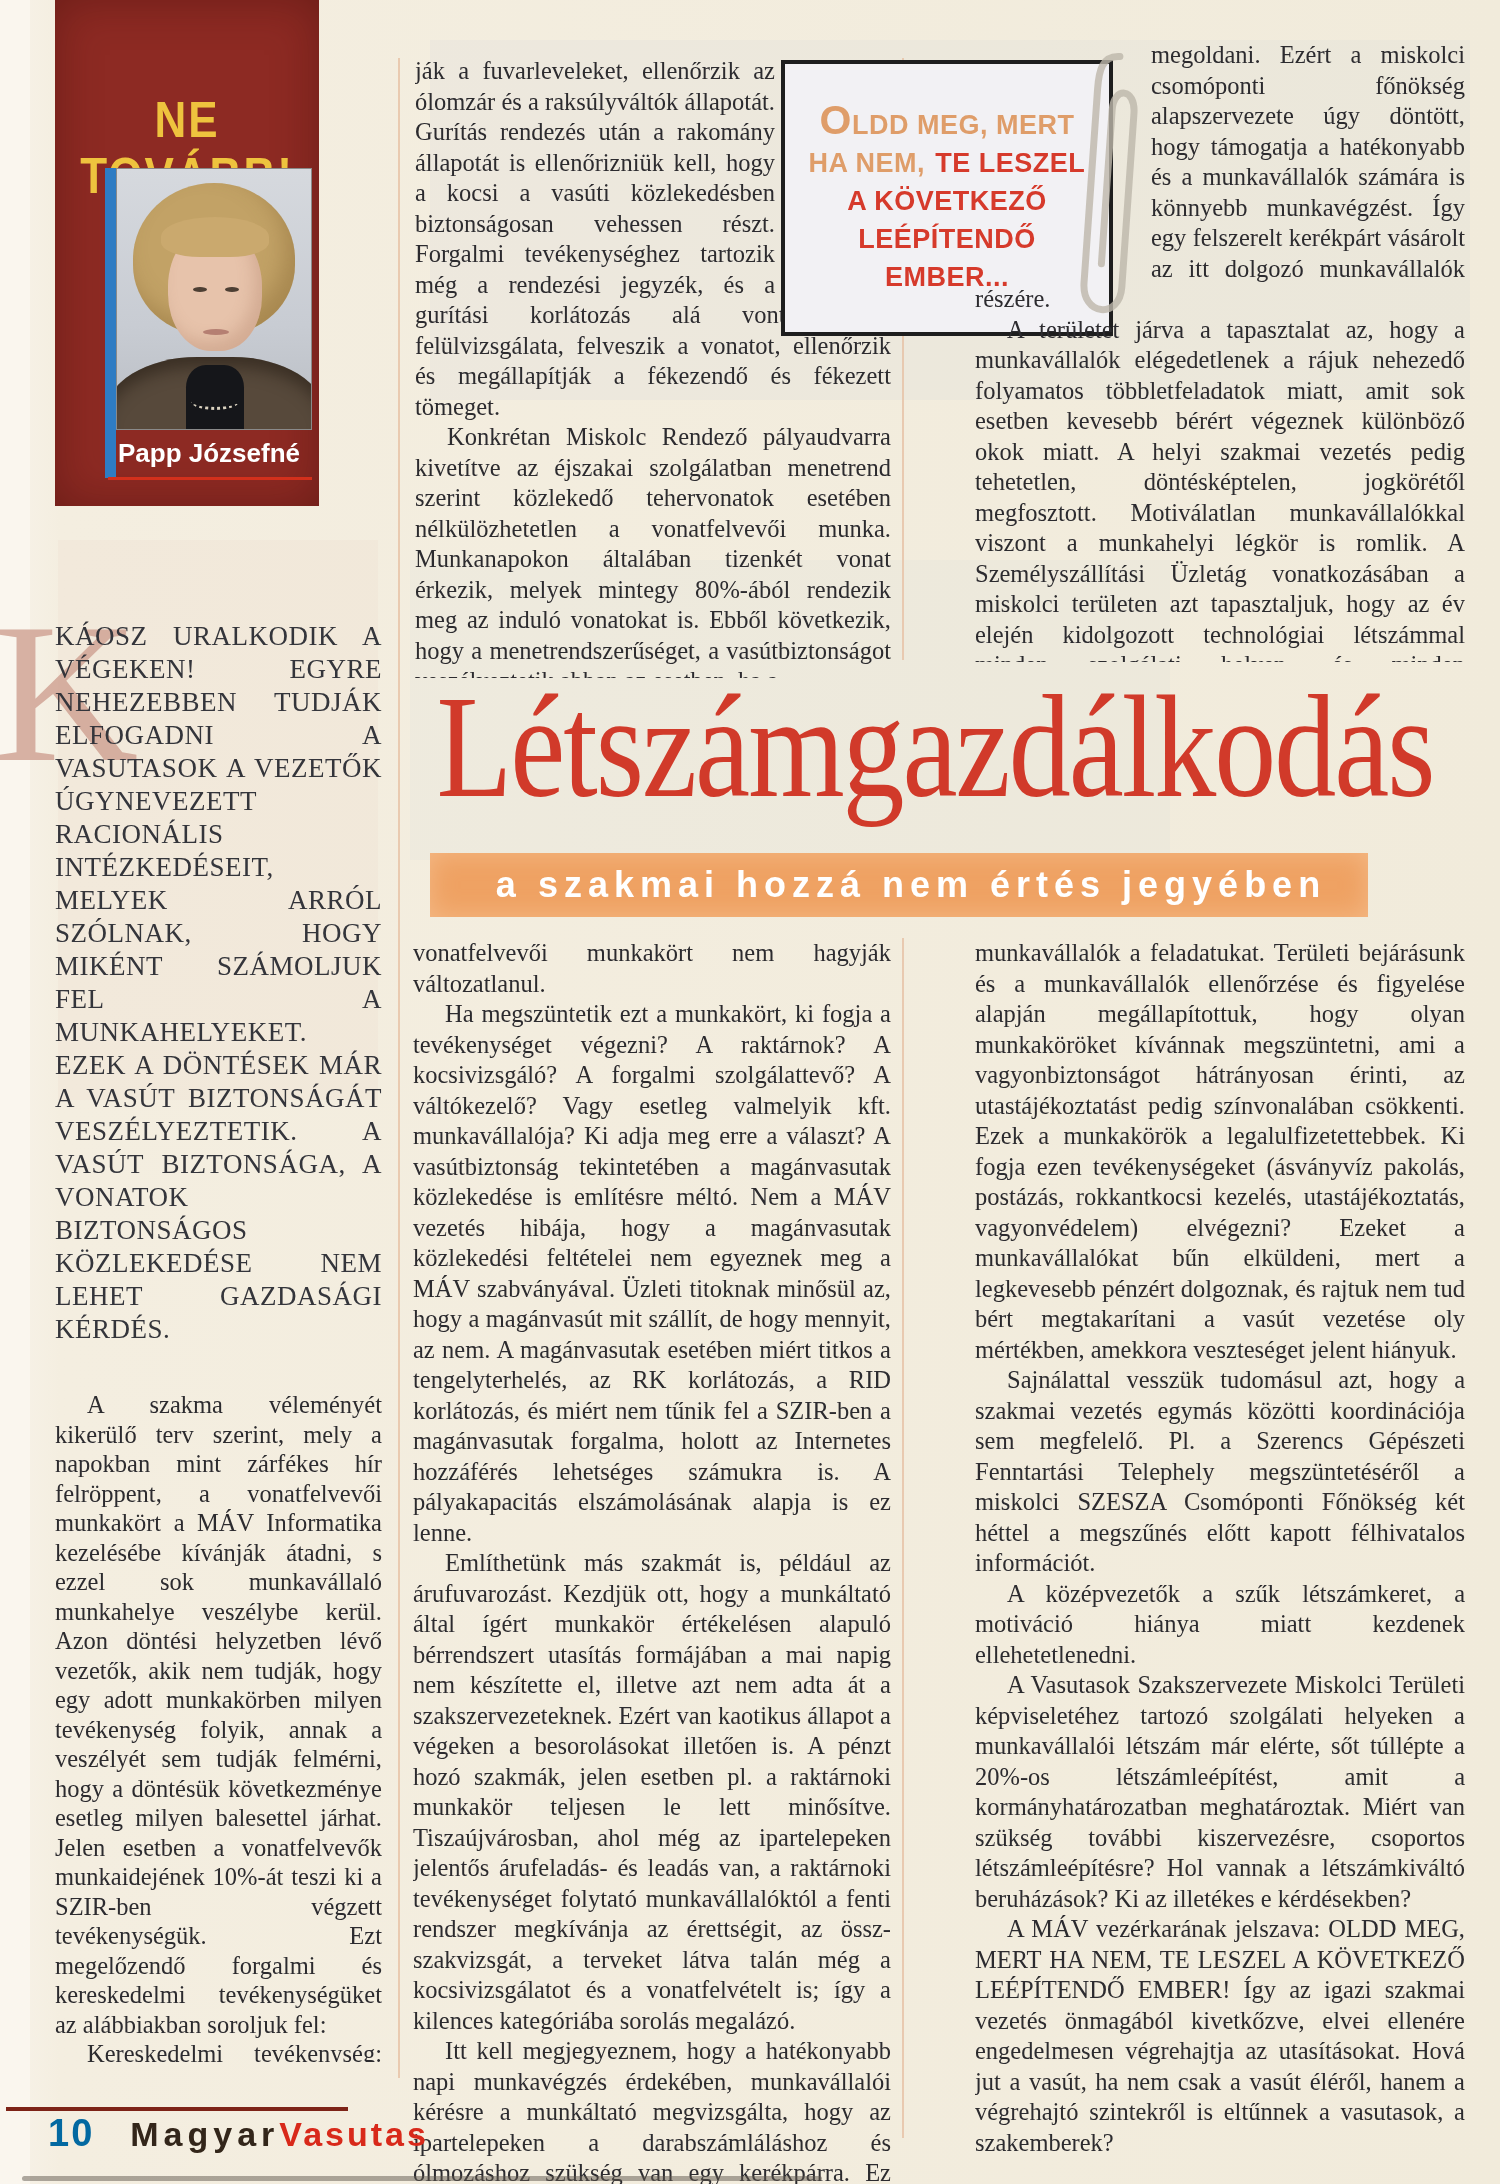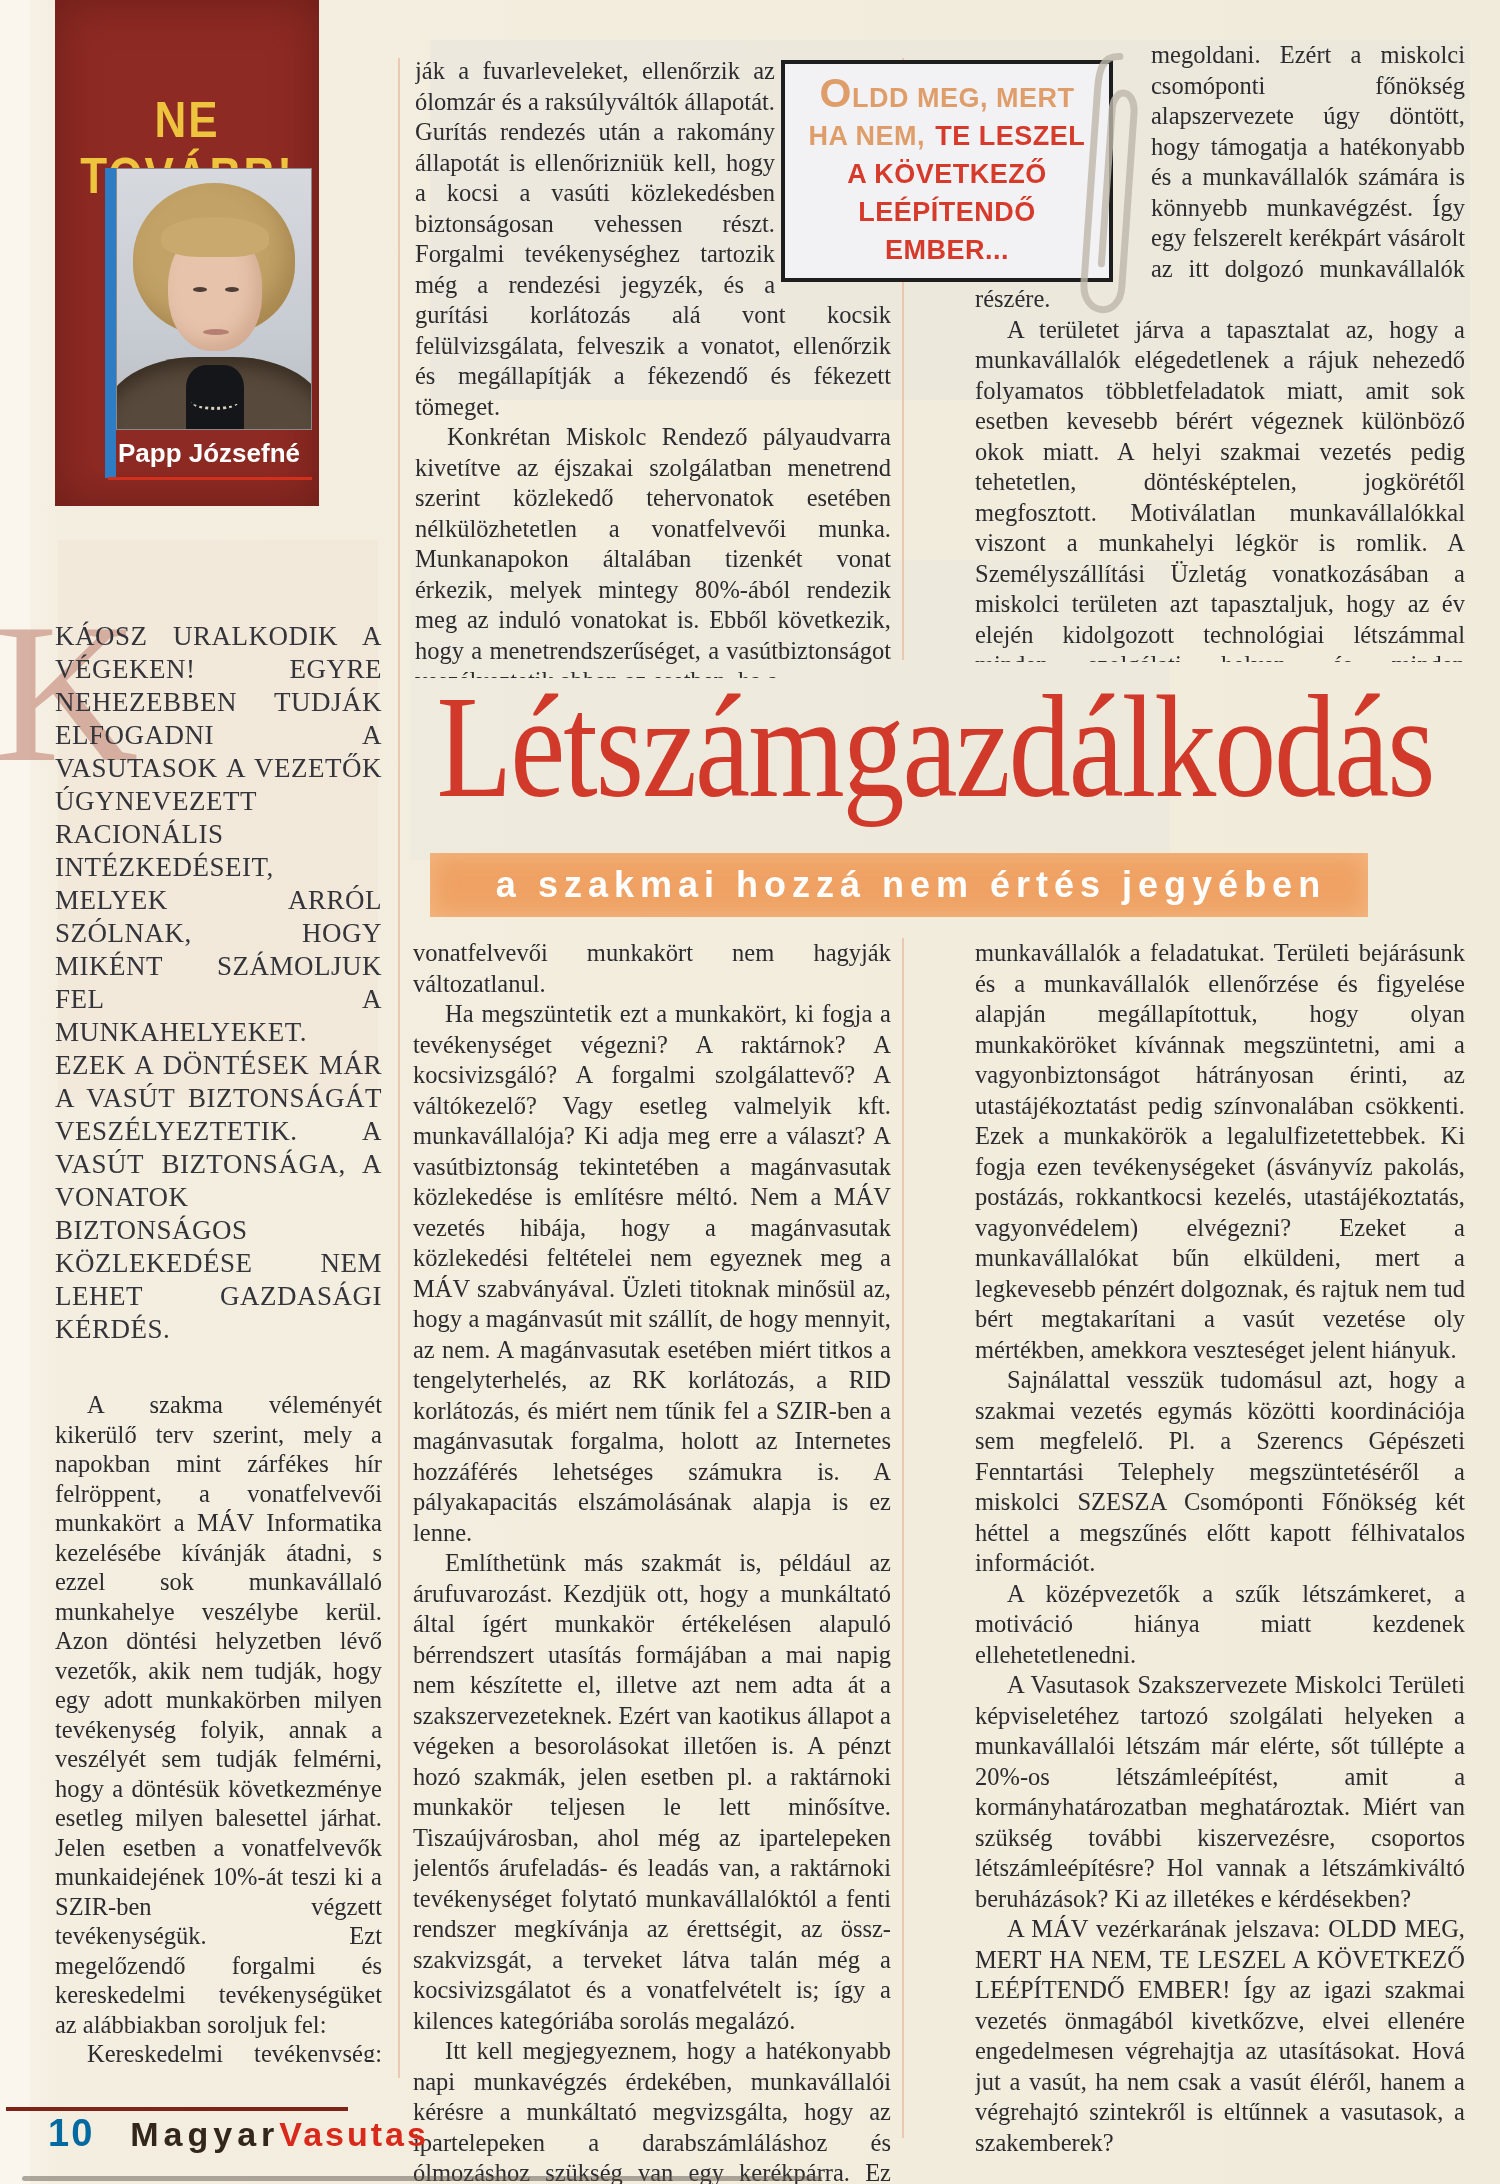--- a/index.html
+++ b/index.html
@@ -68,21 +68,21 @@
   .col2top { left:415px; top:56px;  width:476px; height:622px; }
   .col3top { left:975px; top:40px;  width:490px; height:622px; }
   .colA    { left:413px; top:938px; width:478px; height:1246px; }
   .colB    { left:975px; top:938px; width:490px; height:1246px; }
   .p { margin:0; }
   .ind { text-indent:32px; }
   .spacer-r { float:right; width:116px; height:220px; }
   .spacer-l { float:left;  width:176px; height:220px; }
 
   
-  .pullquote { position:absolute; left:781px; top:60px; width:332px; height:222px; box-sizing:border-box;
+  .pullquote { position:absolute; left:781px; top:60px; width:332px; height:276px; box-sizing:border-box;
                background:#f2f1f4; border:4px solid #1e1e1e; display:flex; align-items:center;
                justify-content:center; padding:6px 14px; }
   .pq { margin:0; text-align:center; font-family:"Liberation Sans",sans-serif; font-weight:700;
         font-size:27px; line-height:38px; letter-spacing:.5px; }
   .pq::first-letter { font-size:41px; }
   .pq-lead { color:#df9d69; margin-right:.38em; }
   .pq-em   { color:#d63a2b; }
 
   
   .clip { position:absolute; left:1076px; top:48px; width:64px; height:300px; transform:rotate(4deg); }

